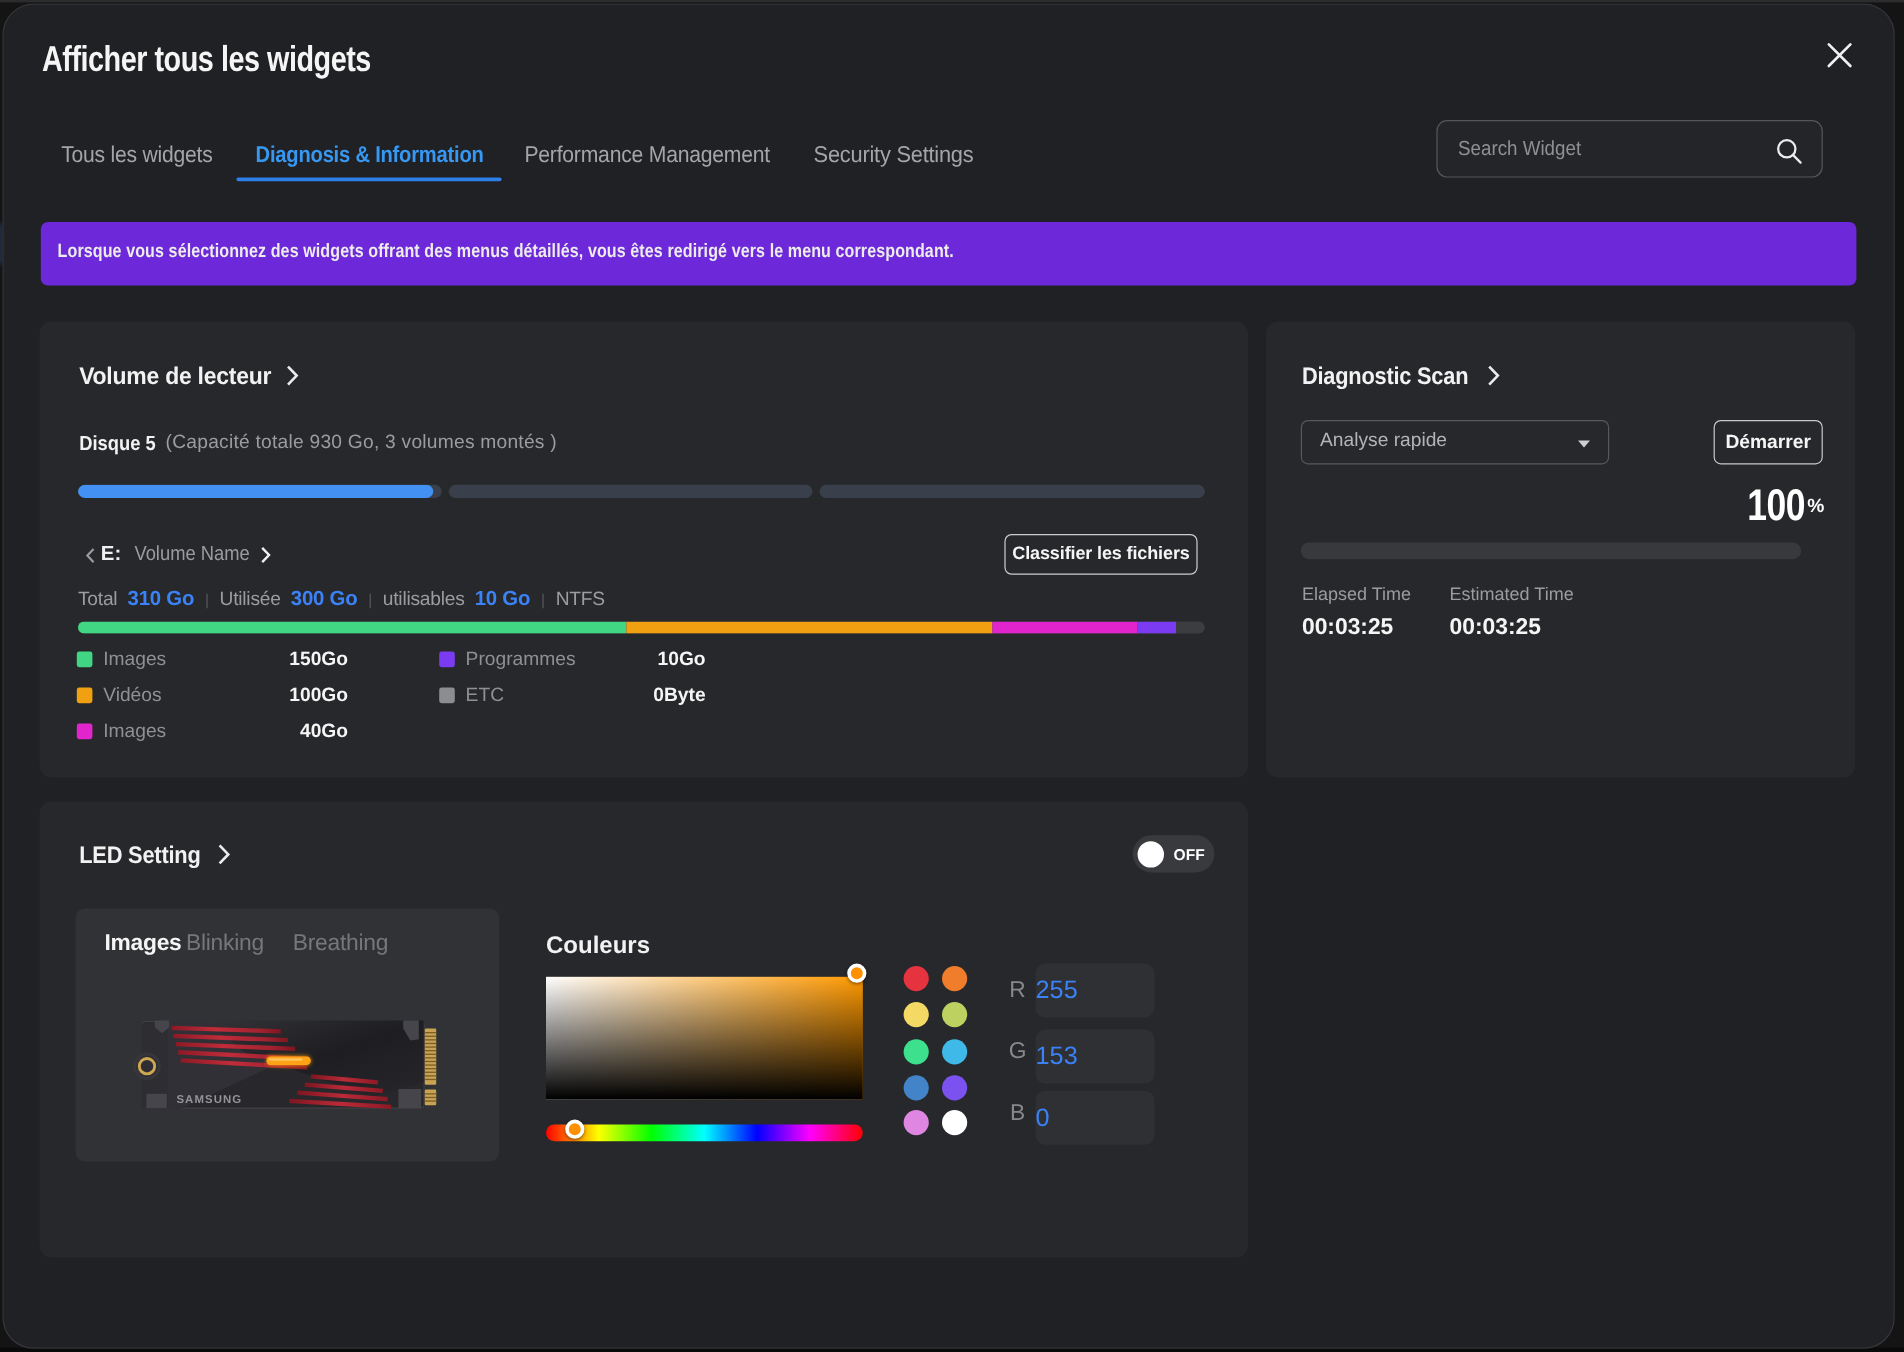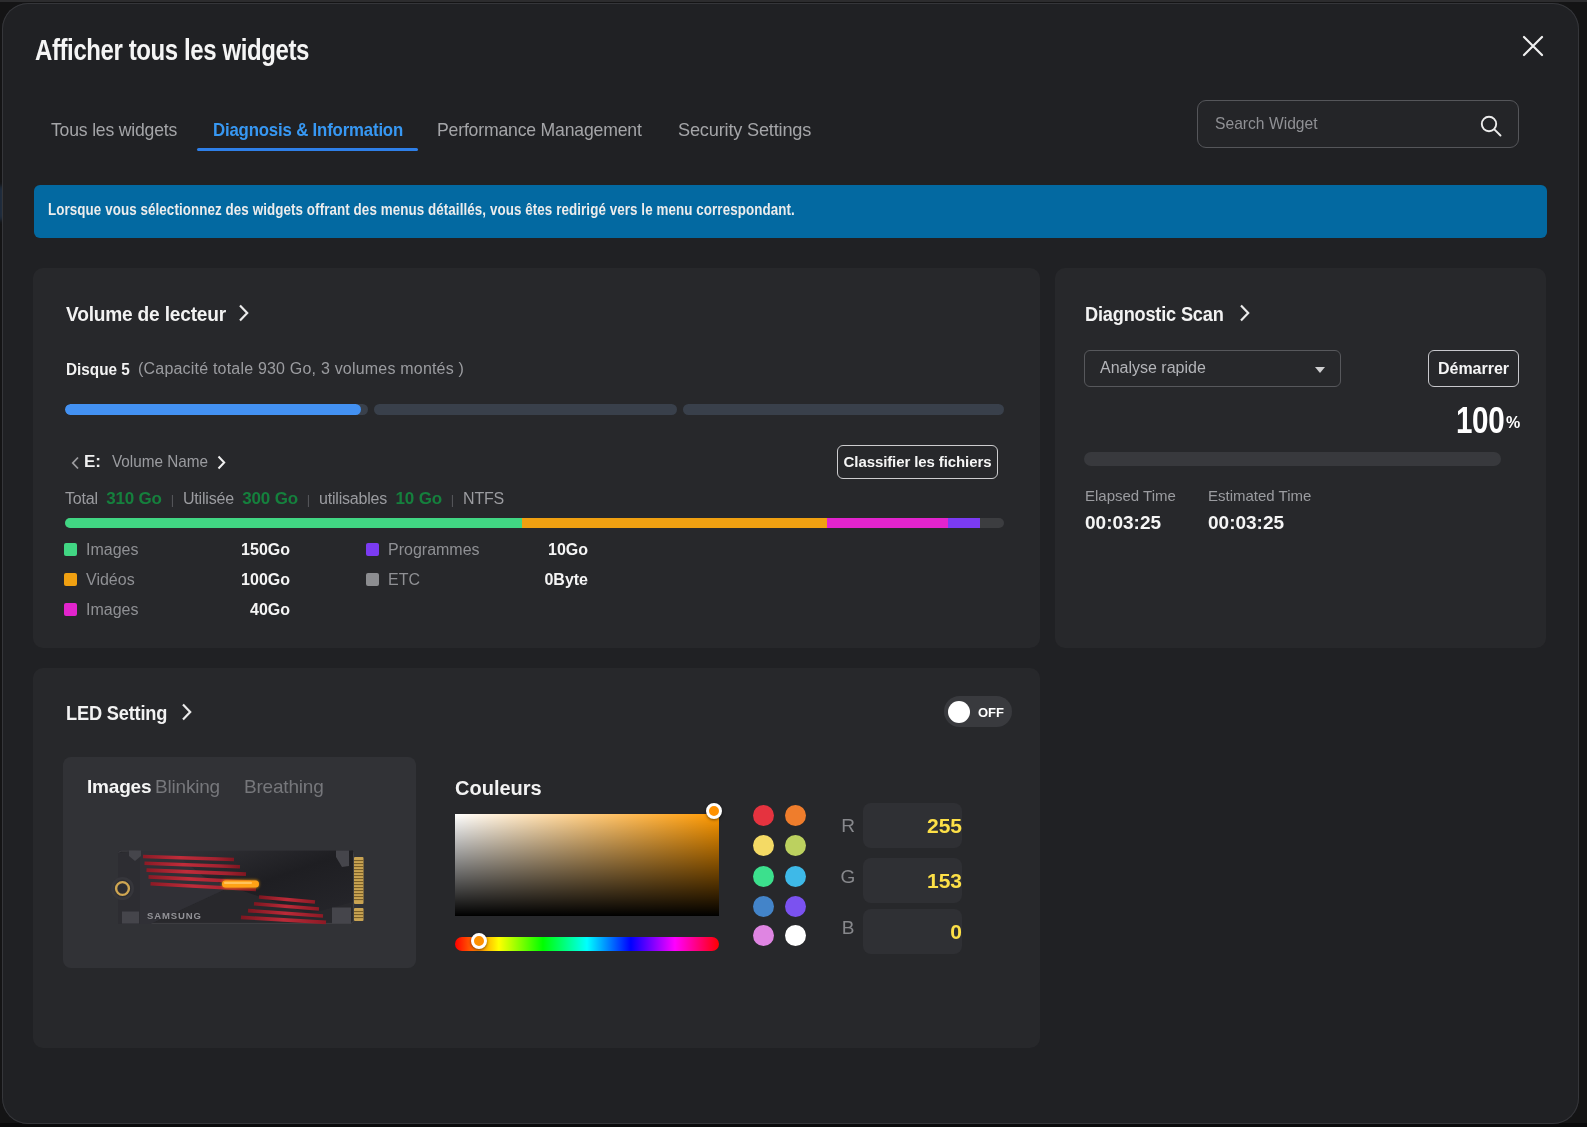--- a/index.html
+++ b/index.html
@@ -11,40 +11,40 @@
   .close { position:absolute; left:1519px; top:32px; width:28px; height:28px; }
   
   .tab { position:absolute; top:119px; font-size:19px; color:#a4a5a8; letter-spacing:-0.2px; transform-origin:left; }
   .tab.active { color:#3798f3; font-weight:bold; }
   .tabline { position:absolute; left:197px; top:148px; width:221px; height:3px; background:#2e7fe8; border-radius:2px; }
   
   .search { position:absolute; left:1197px; top:100px; width:322px; height:48px; border:1px solid #55565a; border-radius:9px; background:#242528; }
   .search .ph { position:absolute; left:17px; top:13px; font-size:17px; color:#8f9094; transform:scaleX(0.92); transform-origin:left; }
   .search svg { position:absolute; right:14px; top:12px; }
   
-  .banner { position:absolute; left:34px; top:185px; width:1513px; height:53px; background:#0369a1; border-radius:6px; }
+  .banner { position:absolute; left:34px; top:185px; width:1513px; height:53px; background:#6d28d9; border-radius:6px; }
   .banner span { position:absolute; left:14px; top:16px; font-size:16px; font-weight:600; color:#ececec; letter-spacing:0.1px; transform:scaleX(0.836); transform-origin:left; white-space:nowrap; }
   
   .card { position:absolute; background:#27282b; border-radius:10px; }
   #volcard { left:33px; top:268px; width:1007px; height:380px; }
   #diagcard { left:1055px; top:268px; width:491px; height:380px; }
   #ledcard { left:33px; top:668px; width:1007px; height:380px; }
   .cardtitle { position:absolute; font-size:20px; font-weight:bold; color:#f2f2f2; letter-spacing:-0.2px; transform-origin:left; }
   .chev { position:absolute; }
   .gray { color:#9b9ca0; }
   
   .disklabel { position:absolute; left:33px; top:360px; font-size:17px; }
   .segbar { position:absolute; left:65px; top:404px; width:939px; height:11px; display:flex; gap:6px; }
   .segbar .s1 { width:303px; } .segbar .s2 { width:303px; } .segbar .s3 { width:321px; }
   .segbar .seg { background:#39404b; border-radius:6px; position:relative; overflow:hidden; }
   .segbar .fill { position:absolute; left:0; top:0; bottom:0; width:296px; background:#4391f2; border-radius:6px; }
   .volrow { position:absolute; left:63px; top:452px; font-size:17px; color:#f0f0f0; }
   .classbtn { position:absolute; left:837px; top:445px; width:161px; height:34px; border:1px solid #cdcdcf; border-radius:6px; color:#f5f5f5; font-size:15px; font-weight:bold; text-align:center; line-height:32px; letter-spacing:-0.1px; }
   .stats { position:absolute; left:65px; top:489px; font-size:16px; color:#9b9ca0; letter-spacing:-0.2px; }
-  .stats b { color:#15803d; font-size:17px; }
+  .stats b { color:#3b82f6; font-size:17px; }
   .stats .sep { color:#55565a; padding:0 9px; font-size:13px; }
   .stack { position:absolute; left:65px; top:518px; width:939px; height:10px; border-radius:5px; overflow:hidden; display:flex; background:#3c3d40; }
   .legend { position:absolute; font-size:16px; color:#8f9094; }
   .legend .sq { position:absolute; left:0; top:2px; width:13px; height:13px; border-radius:2px; }
   .legend .lab { position:absolute; left:22px; top:0; }
   .legend .val { position:absolute; top:0; font-weight:bold; color:#f5f5f5; text-align:right; width:90px; }
   
   .drop { position:absolute; left:1084px; top:350px; width:257px; height:37px; border:1px solid #57585c; border-radius:6px; }
   .drop span { position:absolute; left:15px; top:8px; font-size:16px; color:#b3b4b8; }
   .drop .caret { position:absolute; right:15px; top:16px; width:0; height:0; border-left:5px solid transparent; border-right:5px solid transparent; border-top:6px solid #cfcfd1; }
@@ -65,21 +65,21 @@
   .couleurs { position:absolute; left:455px; top:777px; font-size:20px; font-weight:bold; color:#f2f2f2; }
   .gradbox { position:absolute; left:455px; top:814px; width:264px; height:102px;
     background: linear-gradient(to bottom, rgba(0,0,0,0) 0%, #000 100%), linear-gradient(to right, #fff 0%, #ff9900 100%); }
   .handle { position:absolute; border-radius:50%; background:#ff9100; border:3px solid #fff; box-shadow:0 1px 3px rgba(0,0,0,.5); }
   .h1 { left:706px; top:803px; width:16px; height:16px; }
   .h2 { left:471px; top:933px; width:16px; height:16px; }
   .huebar { position:absolute; left:455px; top:937px; width:264px; height:14px; border-radius:7px;
     background: linear-gradient(to right, #f00 0%, #ff0 16.6%, #0f0 33.3%, #0ff 50%, #00f 66.6%, #f0f 83.3%, #f00 100%); }
   .dot { position:absolute; width:21px; height:21px; border-radius:50%; }
   .rgblab { position:absolute; left:838px; width:20px; text-align:center; font-size:19px; color:#87888c; }
-  .rgbbox { position:absolute; left:863px; width:99px; height:45px; background:#2f3034; border-radius:8px; color:#fde047; font-size:21px; font-weight:bold; text-align:right; line-height:45px; }
+  .rgbbox { position:absolute; left:863px; width:99px; height:45px; background:#2f3034; border-radius:8px; color:#3b82f6; font-size:21px; font-weight:normal; text-align:left; line-height:45px; }
 </style>
 </head>
 <body>
 <div class="topedge"></div>
 <div style="position:absolute; left:0; top:186px; width:3px; height:34px; background:#2b4668; filter:blur(2px);"></div>
 <div style="position:absolute; left:0; top:1123px; width:1587px; height:4px; background:#0a0a0b;"></div>
 <div class="modal"></div>
 <div class="title">Afficher tous les widgets</div>
 <svg class="close" viewBox="0 0 28 28">
     <path d="M5 5 L23 23 M23 5 L5 23" stroke="#f0f0f0" stroke-width="2.2" stroke-linecap="round"></path>

